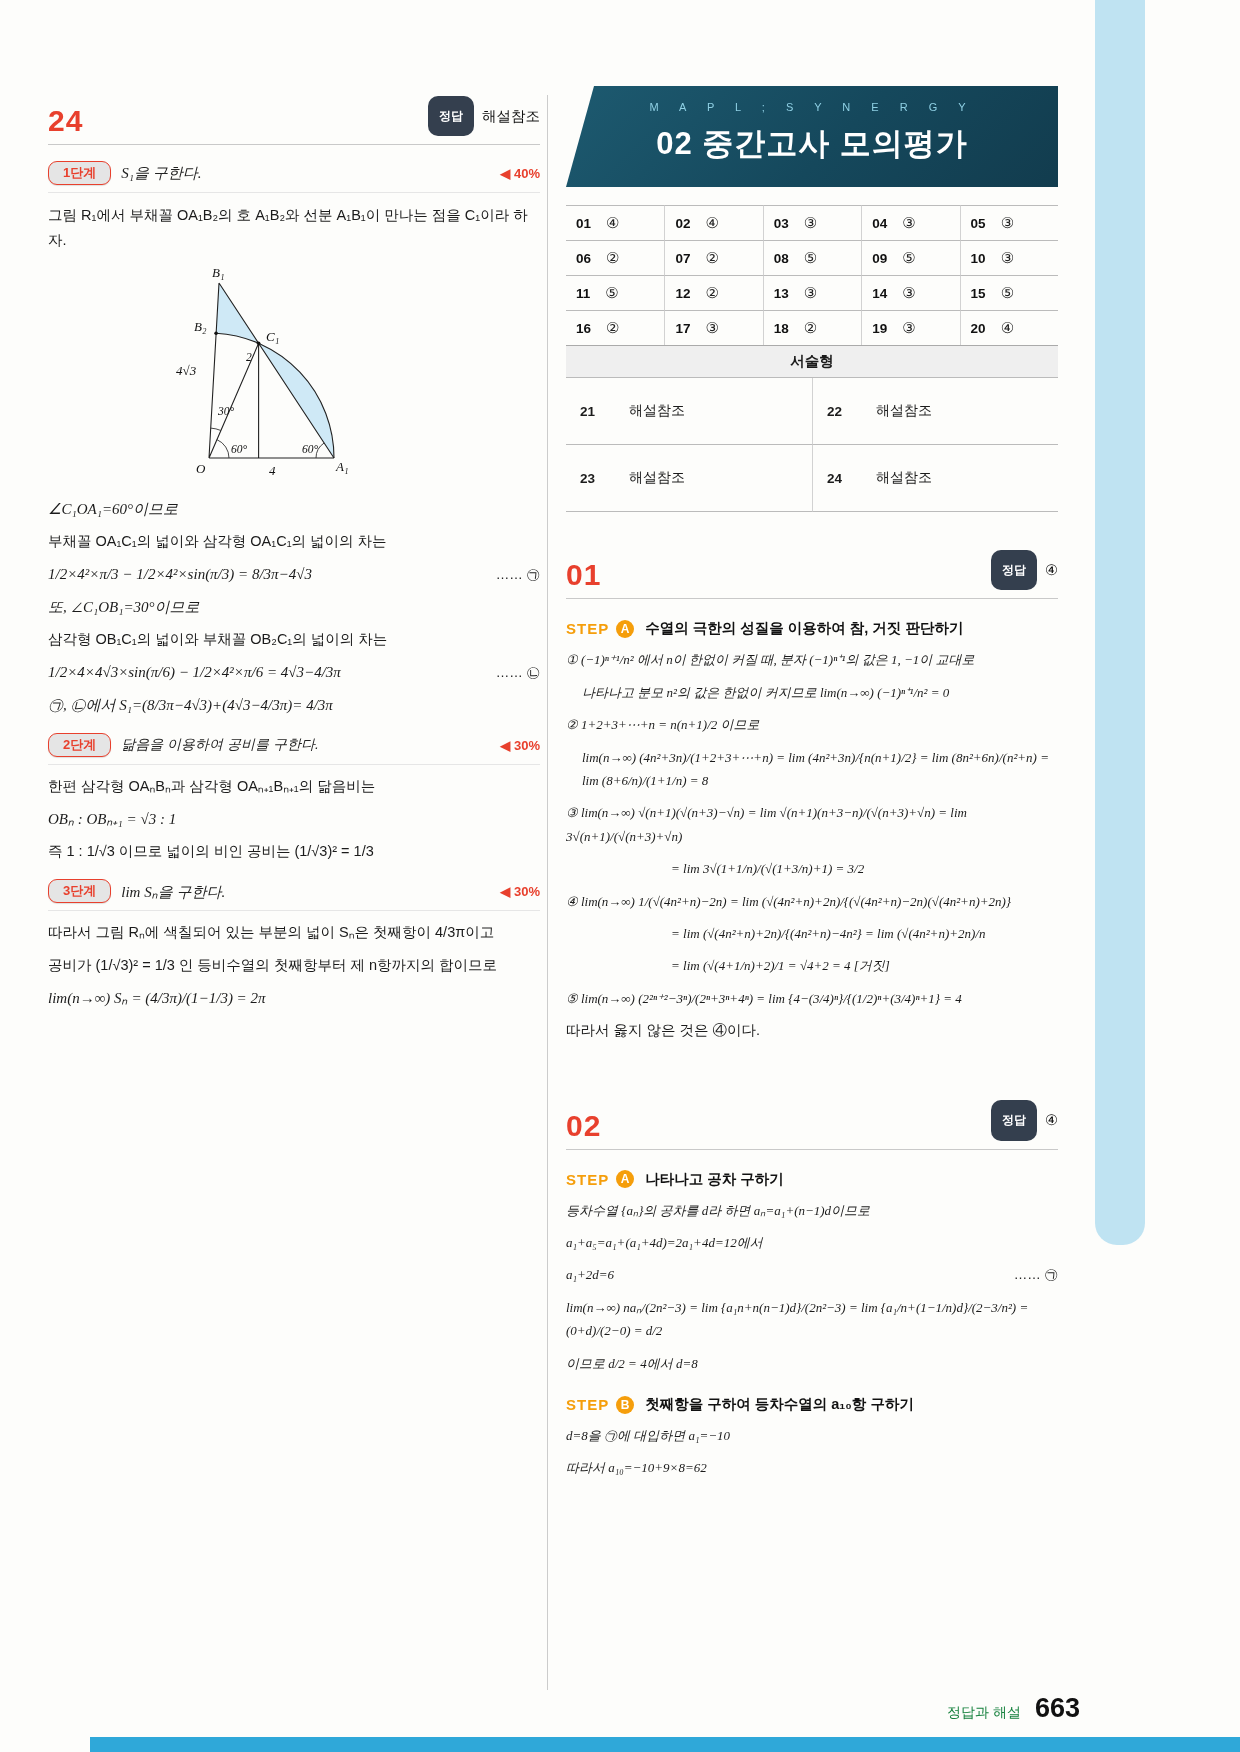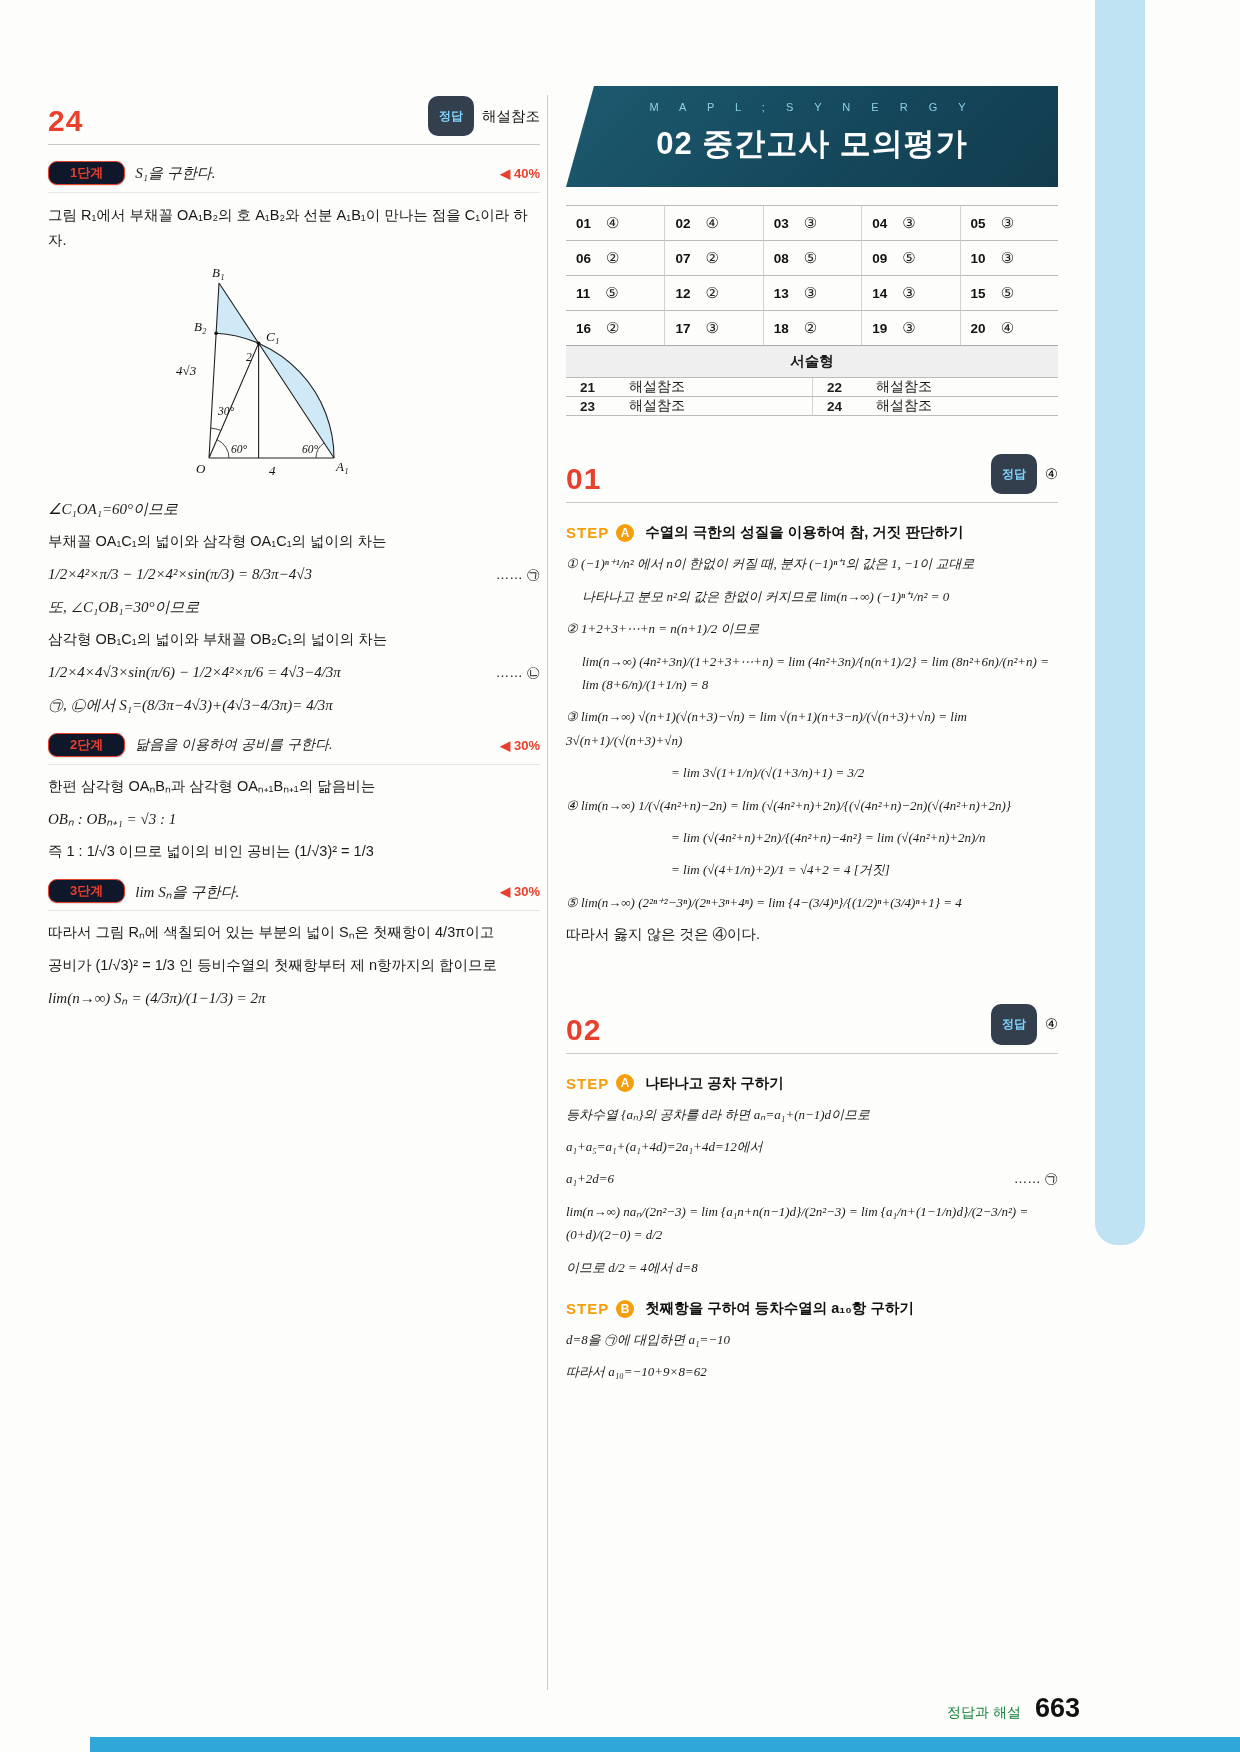--- a/index.html
+++ b/index.html
@@ -18,29 +18,29 @@
   .footer .fpage { font-size:27px; font-weight:bold; color:#111;margin-top:28px; }
 
   .col-left  { position:absolute; left:48px;  top:96px;  width:492px; }
   .col-right { position:absolute; left:566px; top:86px;  width:492px; }
 
   
   .prob-head { display:flex; justify-content:space-between; align-items:flex-end;
     border-bottom:1px solid #c9c9c9; padding-bottom:8px; }
   .prob-num { color:#e8402d; font-size:30px; font-weight:bold; line-height:1; letter-spacing:1px; }
   .badge-row { display:flex; align-items:center; gap:8px; }
-  .badge { background:#343f4e; color:#7dd3fc; font-size:12px; font-weight:bold;
+  .badge { background:#343f4e; color:#ffffff; font-size:12px; font-weight:bold;
     border-radius:10px; padding:13px 11px; line-height:1.2; }
   .badge-val { font-size:14.5px; color:#111; }
 
   
   .step-row { display:flex; align-items:center; gap:10px; margin:16px 0 10px 0;
     border-bottom:1px solid #e6e6e6; padding-bottom:7px; }
   .step-pill { border:1.5px solid #e8402d; color:#e8402d; border-radius:9px;
-    font-size:13px; font-weight:bold; padding:2px 21px; background:#0f172a;
+    font-size:13px; font-weight:bold; padding:2px 14px; background:#e5e5e5;
     box-shadow:0 1px 1px rgba(0,0,0,0.12); }
   .step-title { font-size:14px; color:#222; font-style:italic; }
   .pct { margin-left:auto; color:#e8402d; font-size:13px; font-weight:bold; }
 
   .para { font-size:14.5px; line-height:1.7; margin:6px 0; }
   .line { font-size:14.5px; line-height:1.6; margin:9px 0; }
   .math { font-family:"Liberation Serif", serif; font-style:italic; font-size:15px; }
   .math-sm { font-family:"Liberation Serif", serif; font-style:italic; font-size:13px; line-height:1.8; }
   .flexline { display:flex; justify-content:space-between; align-items:baseline; gap:20px; }
   .marker { font-size:13.5px; color:#222; white-space:nowrap; }
@@ -64,21 +64,21 @@
   .ans-grid { display:grid; grid-template-columns:repeat(5,1fr); margin-top:18px; border-bottom:1px solid #aaa; }
   .ans-cell { display:flex; align-items:center; gap:15px; padding:8px 10px;
     border-top:1px solid #bbb; border-left:1px solid #d2d2d2; }
   .ans-cell:nth-child(5n+1) { border-left:none; }
   .ans-n { font-weight:bold; font-size:13.5px; color:#111; }
   .ans-a { font-size:15px; color:#222; }
 
   .essay-h { text-align:center; font-weight:bold; font-size:14.5px; background:#efefef;
     padding:6px 0; border-bottom:1px solid #bbb; }
   .essay-grid { display:grid; grid-template-columns:1fr 1fr; }
-  .essay-cell { display:flex; align-items:center; gap:34px; padding:0 14px; border-bottom:1px solid #bbb; }
+  .essay-cell { display:flex; align-items:center; gap:34px; padding:24px 14px; border-bottom:1px solid #bbb; }
   .essay-cell:nth-child(2n) { border-left:1px solid #d2d2d2; }
   .essay-n { font-weight:bold; font-size:13.5px; }
   .essay-a { font-size:14px; }
 
   
   .stephead { display:flex; align-items:center; gap:7px; margin:20px 0 10px 0; }
   .step-word { color:#f59e0b; font-weight:bold; font-size:15px; letter-spacing:1px; }
   .step-circle { width:18px; height:18px; border-radius:50%; background:#f59e0b; color:#fff;
     display:flex; align-items:center; justify-content:center; font-size:12px; font-weight:bold; }
   .step-t { font-weight:bold; font-size:14.5px; color:#111; margin-left:4px; }

